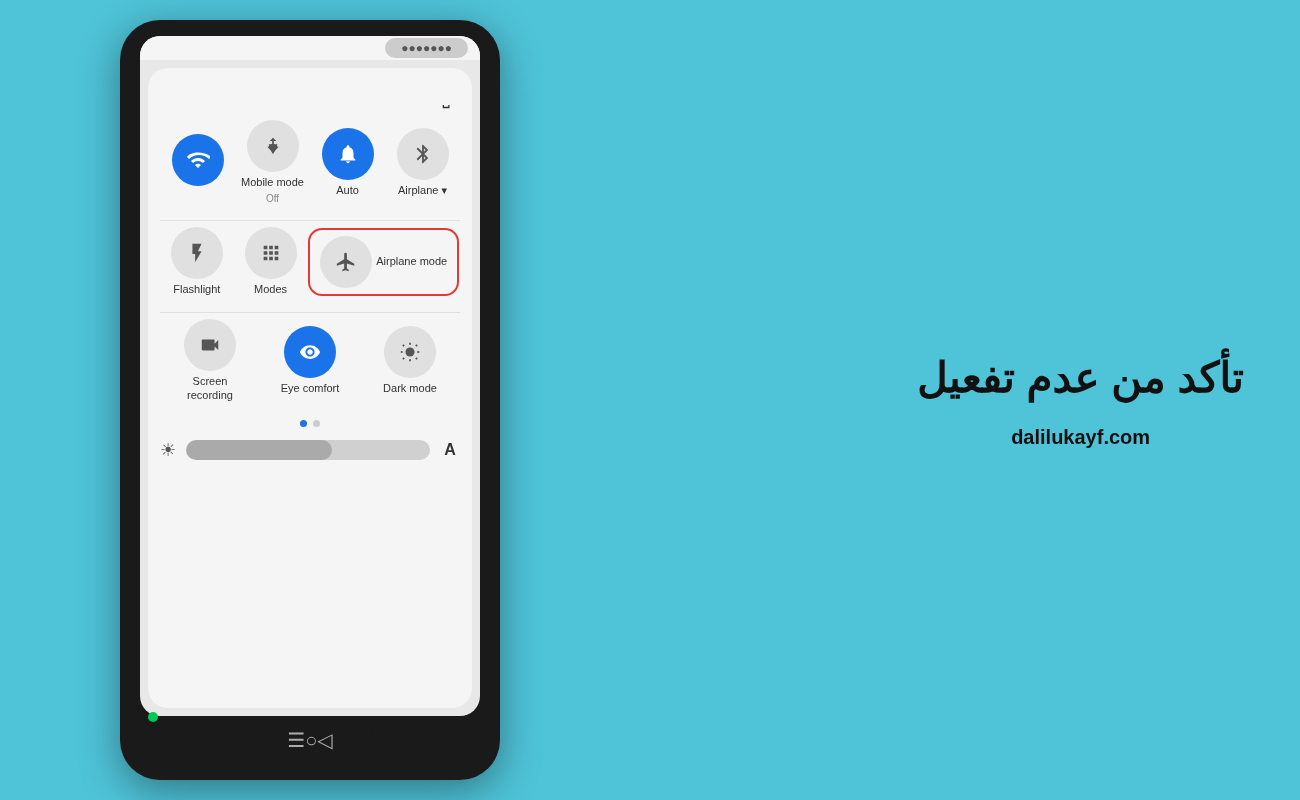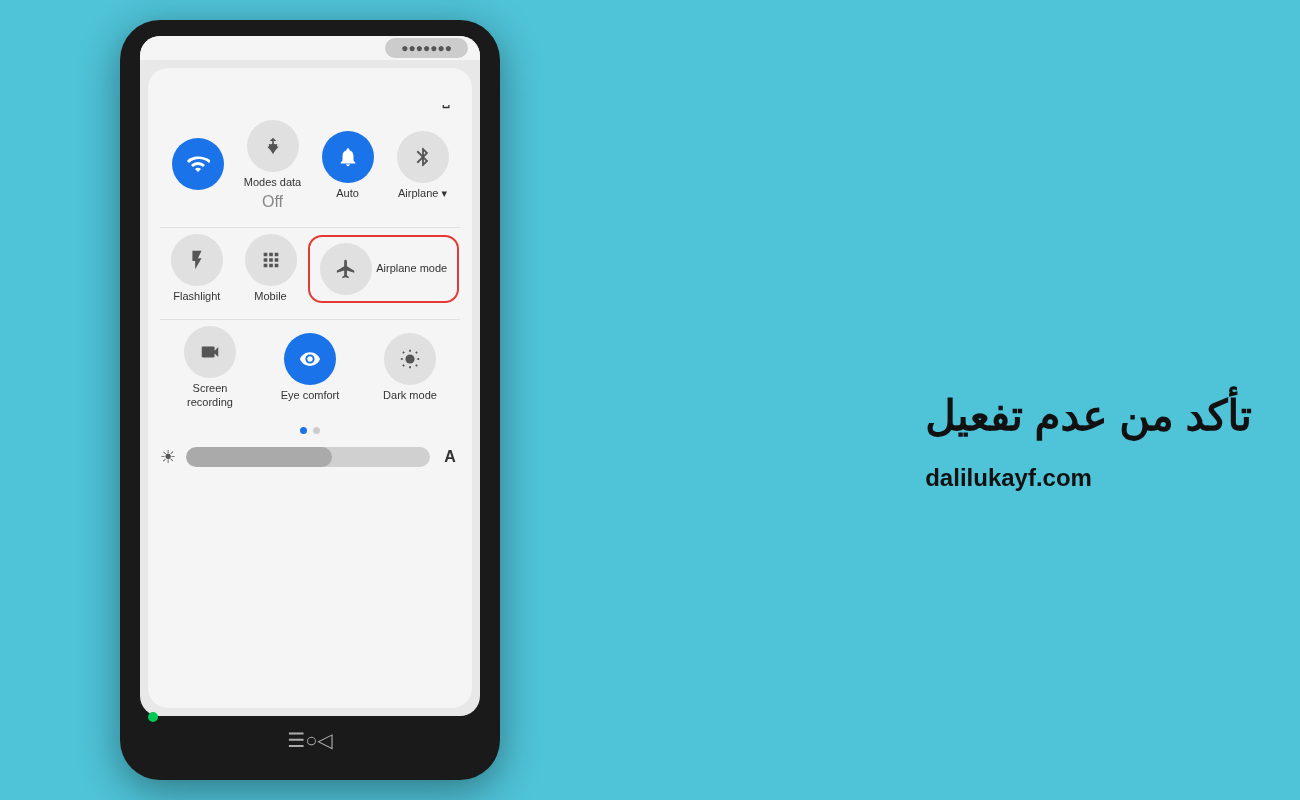--- a/index.html
+++ b/index.html
@@ -111,21 +111,21 @@
     }
 
     .qs-label {
       font-size: 11px;
       color: #333;
       text-align: center;
       line-height: 1.2;
     }
 
     .qs-sublabel {
-      font-size: 16px;
+      font-size: 10px;
       color: #888;
       text-align: right;
     }
 
     
     .qs-dots {
       display: flex;
       justify-content: center;
       gap: 6px;
       margin: 8px 0;
@@ -210,37 +210,37 @@
       border-radius: 50%;
       background: #00c853;
       position: absolute;
       bottom: 58px;
       left: 28px;
     }
 
     
     .arabic-text-area {
       position: absolute;
-      right: 48px;
+      right: 56px;
       top: 50%;
       transform: translateY(-50%);
-      margin-top: 40px;
+      text-align: center;
     }
 
     .arabic-heading {
       font-size: 42px;
       font-weight: bold;
       color: #111;
       line-height: 1.3;
       direction: rtl;
       font-family: Arial, sans-serif;
     }
 
     .website-text {
-      font-size: 24px;
+      font-size: 20px;
       font-weight: bold;
       color: #111;
       margin-top: 20px;
       direction: ltr;
     }
 
     
     .user-chip {
       background: #ccc;
       border-radius: 20px;
@@ -287,21 +287,21 @@
         </div>
 
         <div class="qs-tile">
           <div class="qs-icon-circle inactive">
             <svg width="20" height="20" viewBox="0 0 24 24" fill="#555">
               <path d="M12 2l-4 4h3v7h2V6h3L12 2zM9 13H7l5 9 5-9h-2v-3h-2v3h-2v-3H9v3z"></path>
               <path d="M7 10v3H5l7 7 7-7h-2v-3"></path>
               <text x="12" y="16" text-anchor="middle" font-size="10" fill="#555">↕</text>
             </svg>
           </div>
-          <span class="qs-label">Modes data</span>
+          <span class="qs-label">Mobile mode</span>
           <span class="qs-sublabel">Off</span>
         </div>
 
         <div class="qs-tile">
           <div class="qs-icon-circle active">
             <svg width="22" height="22" viewBox="0 0 24 24" fill="white">
               <path d="M12 22c1.1 0 2-.9 2-2h-4c0 1.1.9 2 2 2zm6-6v-5c0-3.07-1.64-5.64-4.5-6.32V4c0-.83-.67-1.5-1.5-1.5s-1.5.67-1.5 1.5v.68C7.63 5.36 6 7.92 6 11v5l-2 2v1h16v-1l-2-2z"></path>
             </svg>
           </div>
           <span class="qs-label">Auto</span>
@@ -329,21 +329,21 @@
           </div>
           <span class="qs-label">Flashlight</span>
         </div>
 
         <div class="qs-tile">
           <div class="qs-icon-circle inactive">
             <svg width="22" height="22" viewBox="0 0 24 24" fill="#555">
               <path d="M4 4h4v4H4zm6 0h4v4h-4zm6 0h4v4h-4zM4 10h4v4H4zm6 0h4v4h-4zm6 0h4v4h-4zM4 16h4v4H4zm6 0h4v4h-4zm6 0h4v4h-4z"></path>
             </svg>
           </div>
-          <span class="qs-label">Mobile</span>
+          <span class="qs-label">Modes</span>
         </div>
 
         <div class="qs-tile" style="position:relative;">
           <div style="border: 2.5px solid #e53935; border-radius: 14px; padding: 6px 10px; display:flex; flex-direction:row; align-items:center; gap:4px;">
             <div class="qs-icon-circle inactive">
               <svg width="22" height="22" viewBox="0 0 24 24" fill="#555">
                 <path d="M21 16v-2l-8-5V3.5c0-.83-.67-1.5-1.5-1.5S10 2.67 10 3.5V9l-8 5v2l8-2.5V19l-2 1.5V22l3.5-1 3.5 1v-1.5L13 19v-5.5l8 2.5z"></path>
               </svg>
             </div>
             <span class="qs-label">Airplane mode</span>

